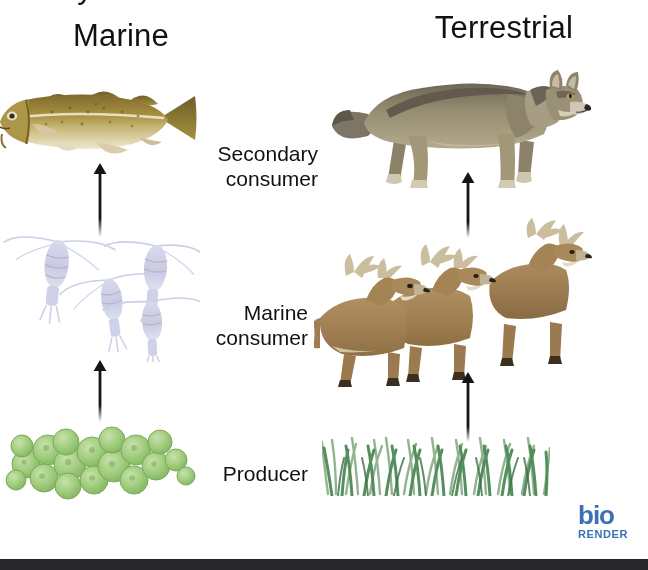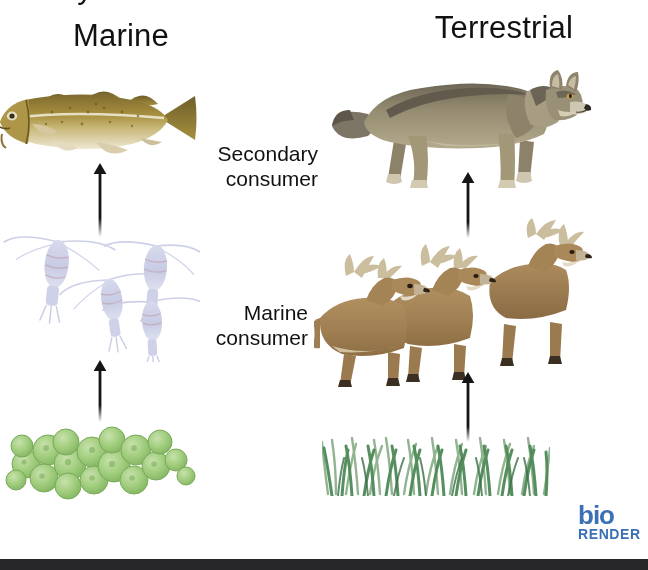--- a/index.html
+++ b/index.html
@@ -42,21 +42,21 @@
   
   .organism{position:absolute;}
 
   
   #watermark{position:absolute;left:578px;top:503px;width:64px;height:46px;}
   .wm-bio{
     font-size:26px;font-weight:bold;color:#3B6FB6;
     line-height:25px;letter-spacing:-1px;
   }
   .wm-render{
-    font-size:14px;font-weight:bold;color:#3B6FB6;
+    font-size:11px;font-weight:bold;color:#3B6FB6;
     letter-spacing:.6px;line-height:12px;
   }
 
   
   #bottom-bar{
     position:absolute;left:0;top:559px;width:648px;height:11px;
     background:#27272A;
   }
 </style>
 </head>
@@ -257,20 +257,21 @@
             <circle cx="150" cy="40" r="2.8"></circle>
           <circle cx="38" cy="52" r="2.8"></circle>
             <circle cx="88" cy="54" r="2.8"></circle>
           <circle cx="128" cy="54" r="2.8"></circle>
             <circle cx="20" cy="38" r="2.6"></circle>
         </g>
       </g>
     </svg>
   </div>
 
+  <div class="trophic-label" id="label-producer">Producer</div>
 
   <div class="organism" style="left:330px;top:48px;width:262px;height:140px;">
     <svg width="262" height="140" viewBox="0 0 262 140">
       <defs>
         <linearGradient id="wolfCoat" x1="0" y1="0" x2="0" y2="1">
           <stop offset="0%" stop-color="#6E6656"></stop>
           <stop offset="40%" stop-color="#958B70"></stop>
           <stop offset="100%" stop-color="#B3A98C"></stop>
         </linearGradient>
       </defs>

